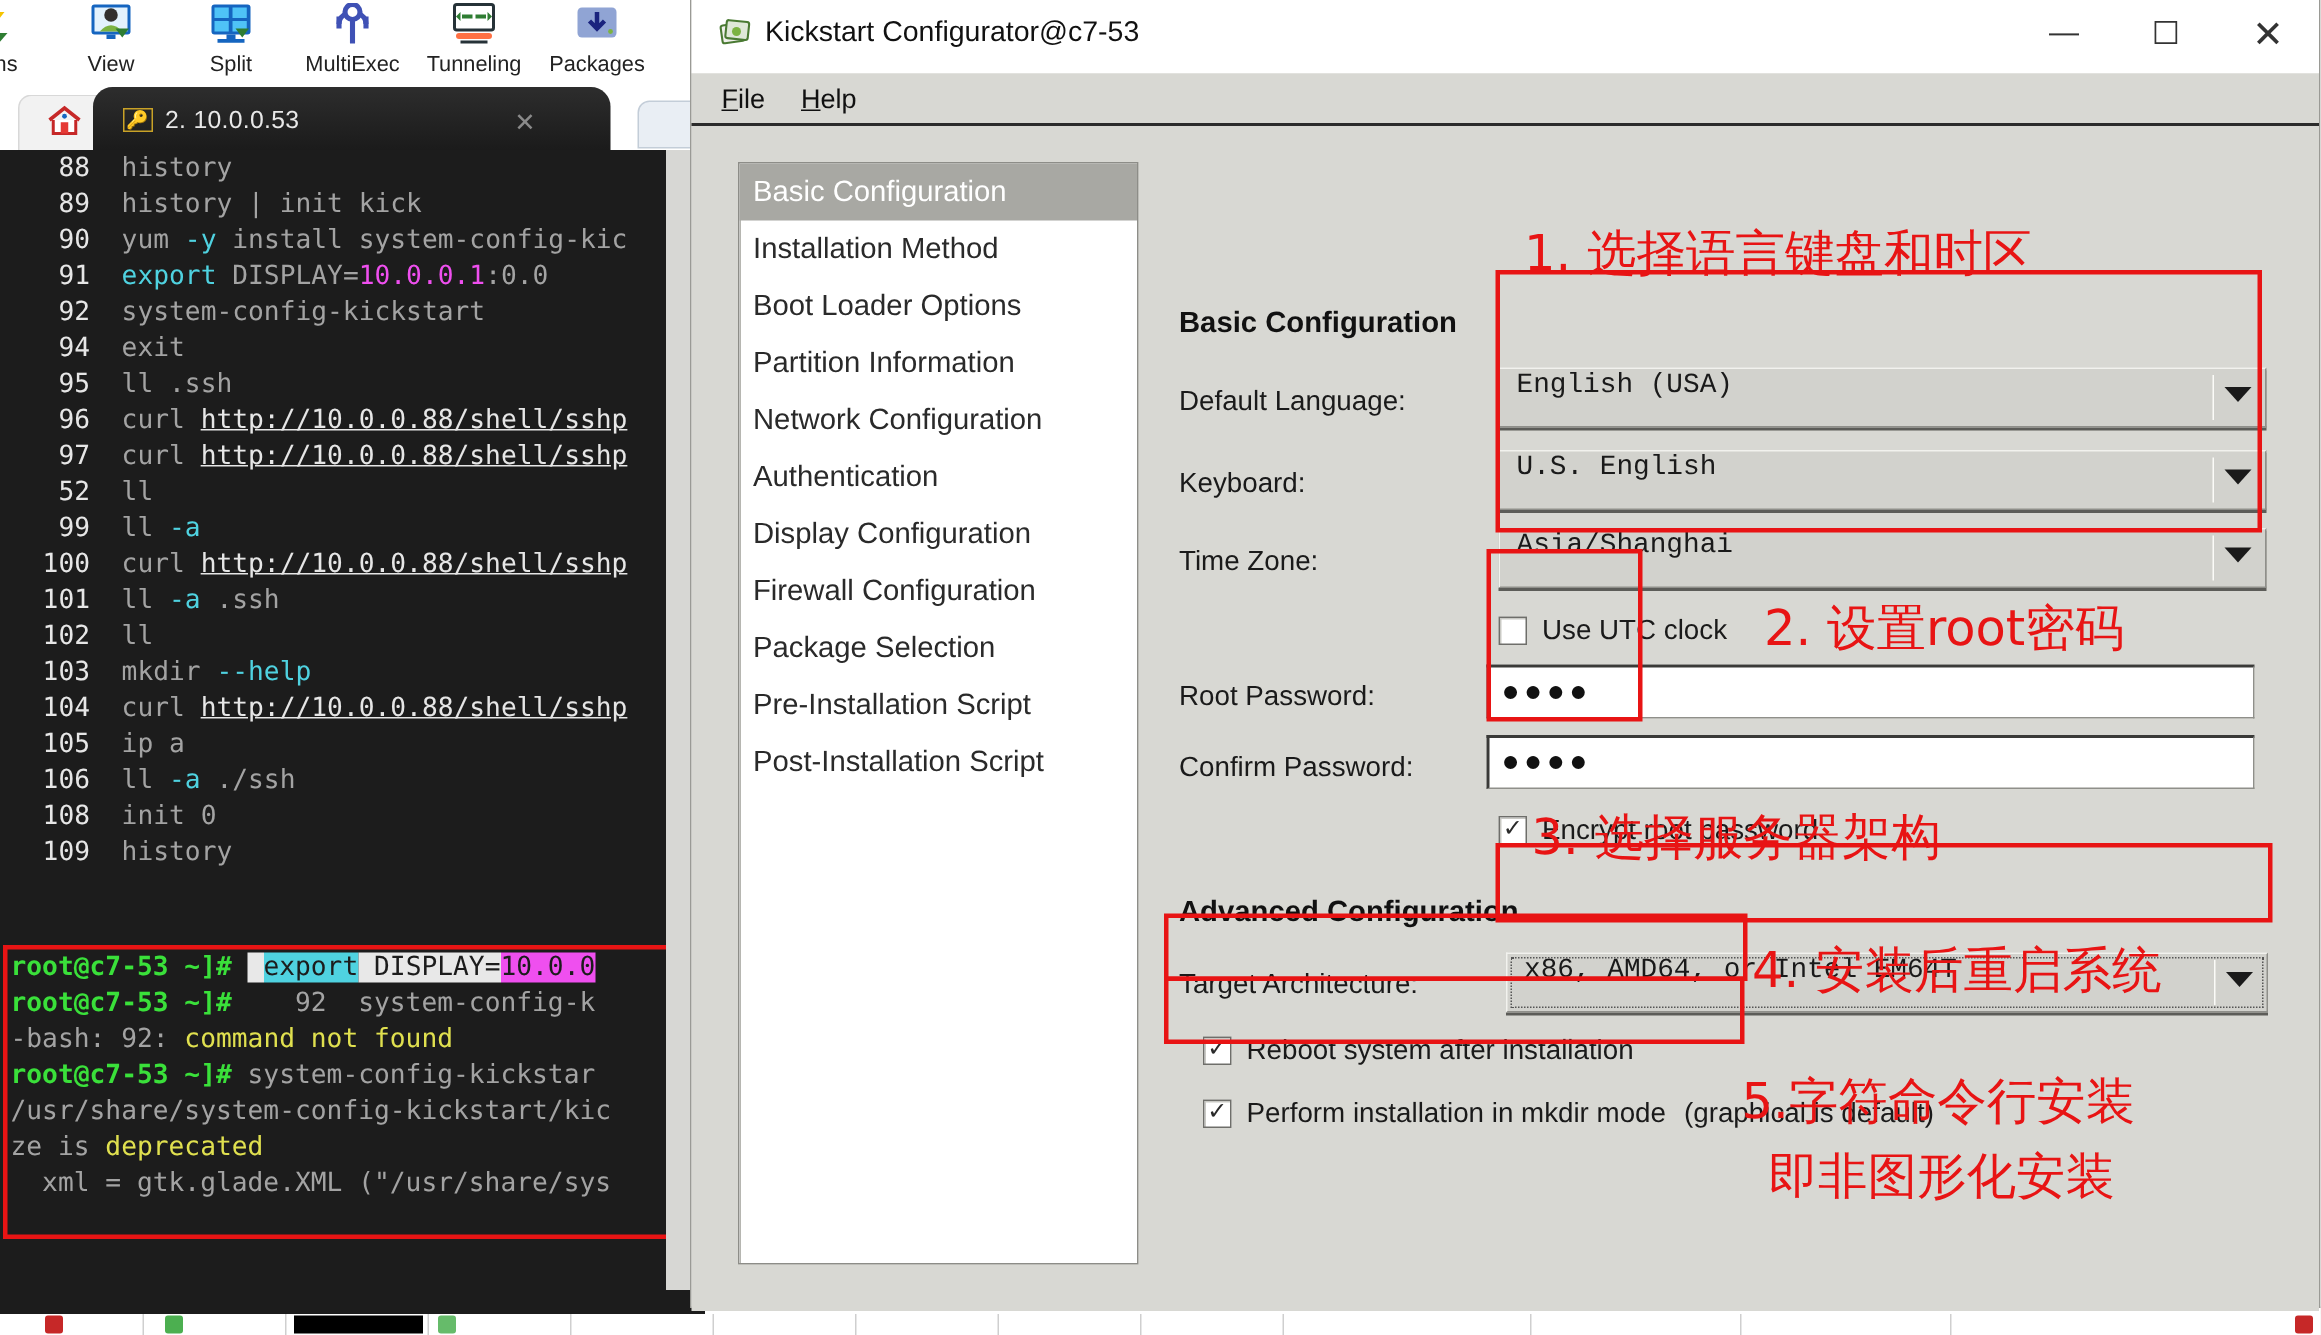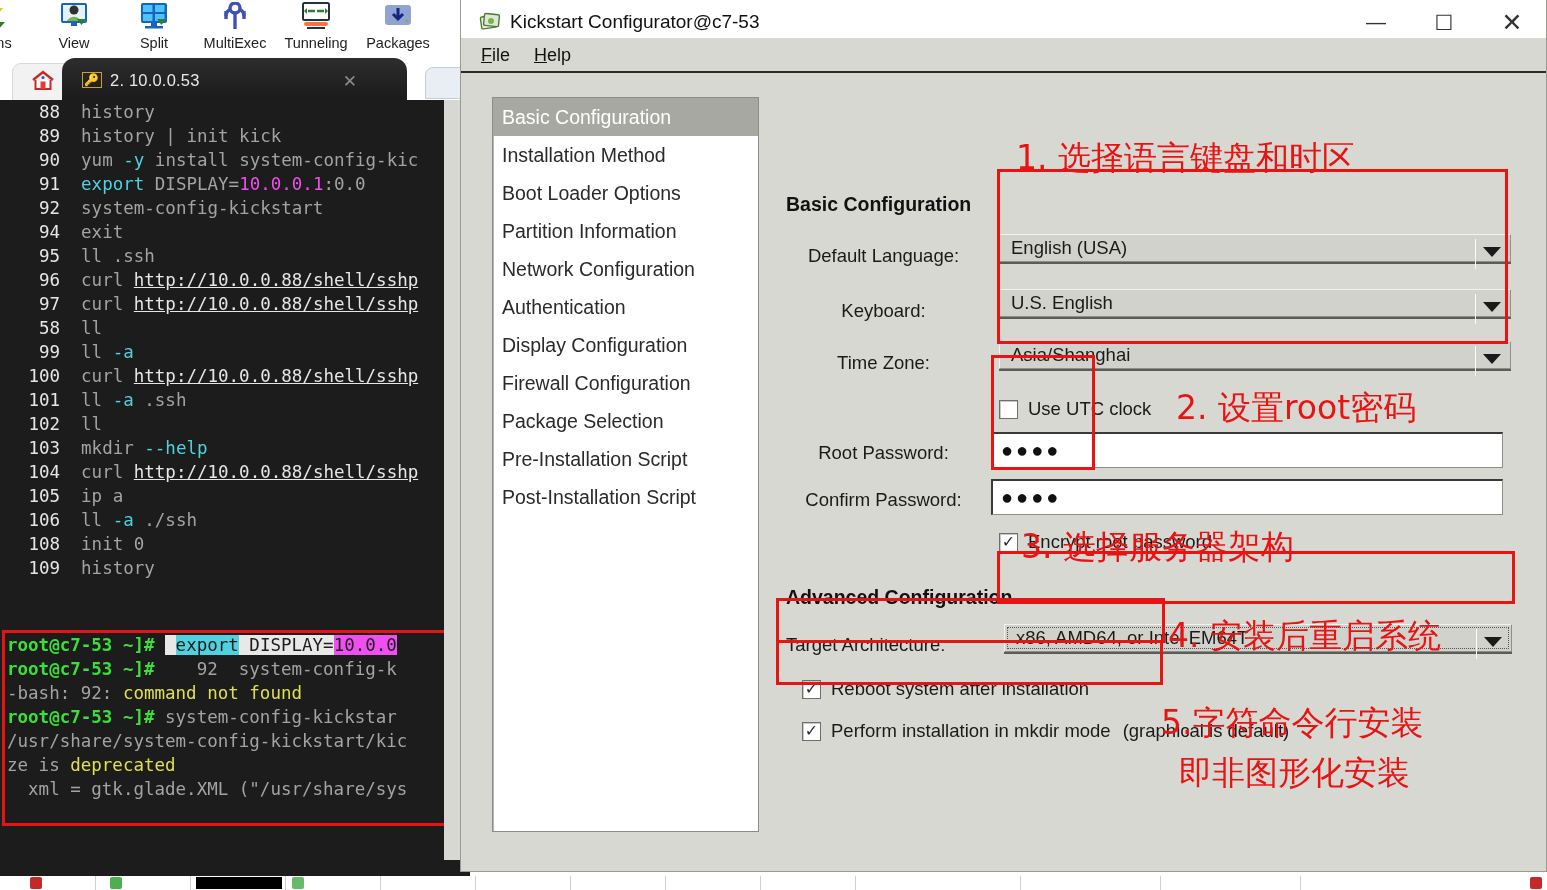--- a/index.html
+++ b/index.html
@@ -71,46 +71,46 @@
   .moba-status { position: absolute; left: 0; top: 860px; width: 470px; height: 16px; background: #1c1c1c; }
   .taskbar { position: absolute; left: 0; top: 876px; width: 1547px; height: 14px; background: #ffffff; }
   .tb-sep { position: absolute; top: 0; width: 1px; height: 14px; background: #cfcfcf; }
   .tb-sq { position: absolute; top: 1px; width: 12px; height: 12px; border-radius: 2px; }
 
   
   #ks {
     position: absolute; left: 460px; top: 0; width: 1087px; height: 872px;
     background: #d8d8d3; border: 1px solid #9a9a95; border-top: none;
   }
-  .ks-title { position: relative; height: 38px; background: #ffffff; }
+  .ks-title { position: relative; height: 49px; background: #ffffff; }
   .ks-title-ico { position: absolute; left: 18px; top: 11px; width: 22px; height: 22px; }
   .ks-title-text { position: absolute; left: 49px; top: 11px; font-size: 19px; color: #111; }
   .ks-btn { position: absolute; top: 0; width: 68px; height: 45px; display:flex; align-items:center; justify-content:center; color:#333; }
   .ks-menubar { position: relative; height: 35px; background: #d8d8d3; border-bottom: 2px solid #2b2b2b; }
   .ks-menu { position: absolute; top: 7px; font-size: 18px; color: #111; }
   .ks-menu u { text-decoration: underline; }
   .ks-body { position: relative; height: 790px; background: #d8d8d3; }
 
   .ks-side {
     position: absolute; left: 31px; top: 24px; width: 267px; height: 735px;
     background: #ffffff; border: 1px solid #8d8d88;
     box-shadow: inset 1px 1px 0 #b6b6b1;
   }
   .side-item { height: 38px; display: flex; align-items: center; padding-left: 9px; font-size: 19.5px; color: #2a2a2a; }
   .side-item.sel { background: #a8a8a3; color: #ffffff; }
 
   .ks-main { position: absolute; left: 325px; top: 12px; width: 740px; height: 760px; }
   .sec-head { position: absolute; font-weight: bold; font-size: 19.5px; color: #111; }
-  .fld-label { position: absolute; font-size: 18.5px; color: #1a1a1a; text-align: center; }
+  .fld-label { position: absolute; font-size: 18.5px; color: #1a1a1a; text-align: left; }
 
   .combo {
-    position: absolute; height: 28px; background: #d2d2cd;
+    position: absolute; height: 40px; background: #d2d2cd;
     border: 1px solid #8f8f8a; border-top-color:#f2f2ee; border-left-color:#f2f2ee;
     box-shadow: 0 2px 0 #5c5c58;
-    display: flex; align-items: center;
+    display: flex; align-items: flex-start; font-family: Liberation Mono, monospace;
   }
   .combo .val { padding-left: 11px; font-size: 18.5px; color: #1a1a1a; }
   .combo .arr { position: absolute; right: 9px; top: 12px; width: 0; height: 0;
     border-left: 9px solid transparent; border-right: 9px solid transparent; border-top: 10px solid #1a1a1a; }
   .combo .sep { position: absolute; right: 34px; top: 4px; width: 1px; height: 30px; background: #fbfbf8; }
   .combo.focus { outline: 1px dotted #555; outline-offset: -4px; }
 
   .txtbox {
     position: absolute; height: 36px; background: #ffffff;
     border: 1px solid #8f8f8a; border-top: 2px solid #3a3a38; border-left: 2px solid #3a3a38;
@@ -234,21 +234,21 @@
       <div id="term-lines">
           <div class="term-line"><span class="ln">88</span>  <span class="cmd">history</span></div>
           <div class="term-line"><span class="ln">89</span>  <span class="cmd">history | init kick</span></div>
           <div class="term-line"><span class="ln">90</span>  <span class="cmd">yum </span><span class="cy">-y</span><span class="cmd"> install system-config-kic</span></div>
           <div class="term-line"><span class="ln">91</span>  <span class="cy">export</span><span class="cmd"> DISPLAY=</span><span class="mg">10.0.0.1</span><span class="cmd">:0.0</span></div>
           <div class="term-line"><span class="ln">92</span>  <span class="cmd">system-config-kickstart</span></div>
           <div class="term-line"><span class="ln">94</span>  <span class="cmd">exit</span></div>
           <div class="term-line"><span class="ln">95</span>  <span class="cmd">ll .ssh</span></div>
           <div class="term-line"><span class="ln">96</span>  <span class="cmd">curl </span><span class="ul">http://10.0.0.88/shell/sshp</span></div>
           <div class="term-line"><span class="ln">97</span>  <span class="cmd">curl </span><span class="ul">http://10.0.0.88/shell/sshp</span></div>
-          <div class="term-line"><span class="ln">58</span>  <span class="cmd">ll</span></div>
+          <div class="term-line"><span class="ln">52</span>  <span class="cmd">ll</span></div>
           <div class="term-line"><span class="ln">99</span>  <span class="cmd">ll </span><span class="cy">-a</span></div>
           <div class="term-line"><span class="ln">100</span>  <span class="cmd">curl </span><span class="ul">http://10.0.0.88/shell/sshp</span></div>
           <div class="term-line"><span class="ln">101</span>  <span class="cmd">ll </span><span class="cy">-a</span><span class="cmd"> .ssh</span></div>
           <div class="term-line"><span class="ln">102</span>  <span class="cmd">ll</span></div>
           <div class="term-line"><span class="ln">103</span>  <span class="cmd">mkdir </span><span class="cy">--help</span></div>
           <div class="term-line"><span class="ln">104</span>  <span class="cmd">curl </span><span class="ul">http://10.0.0.88/shell/sshp</span></div>
           <div class="term-line"><span class="ln">105</span>  <span class="cmd">ip a</span></div>
           <div class="term-line"><span class="ln">106</span>  <span class="cmd">ll </span><span class="cy">-a</span><span class="cmd"> ./ssh</span></div>
           <div class="term-line"><span class="ln">108</span>  <span class="cmd">init 0</span></div>
           <div class="term-line"><span class="ln">109</span>  <span class="cmd">history</span></div>

